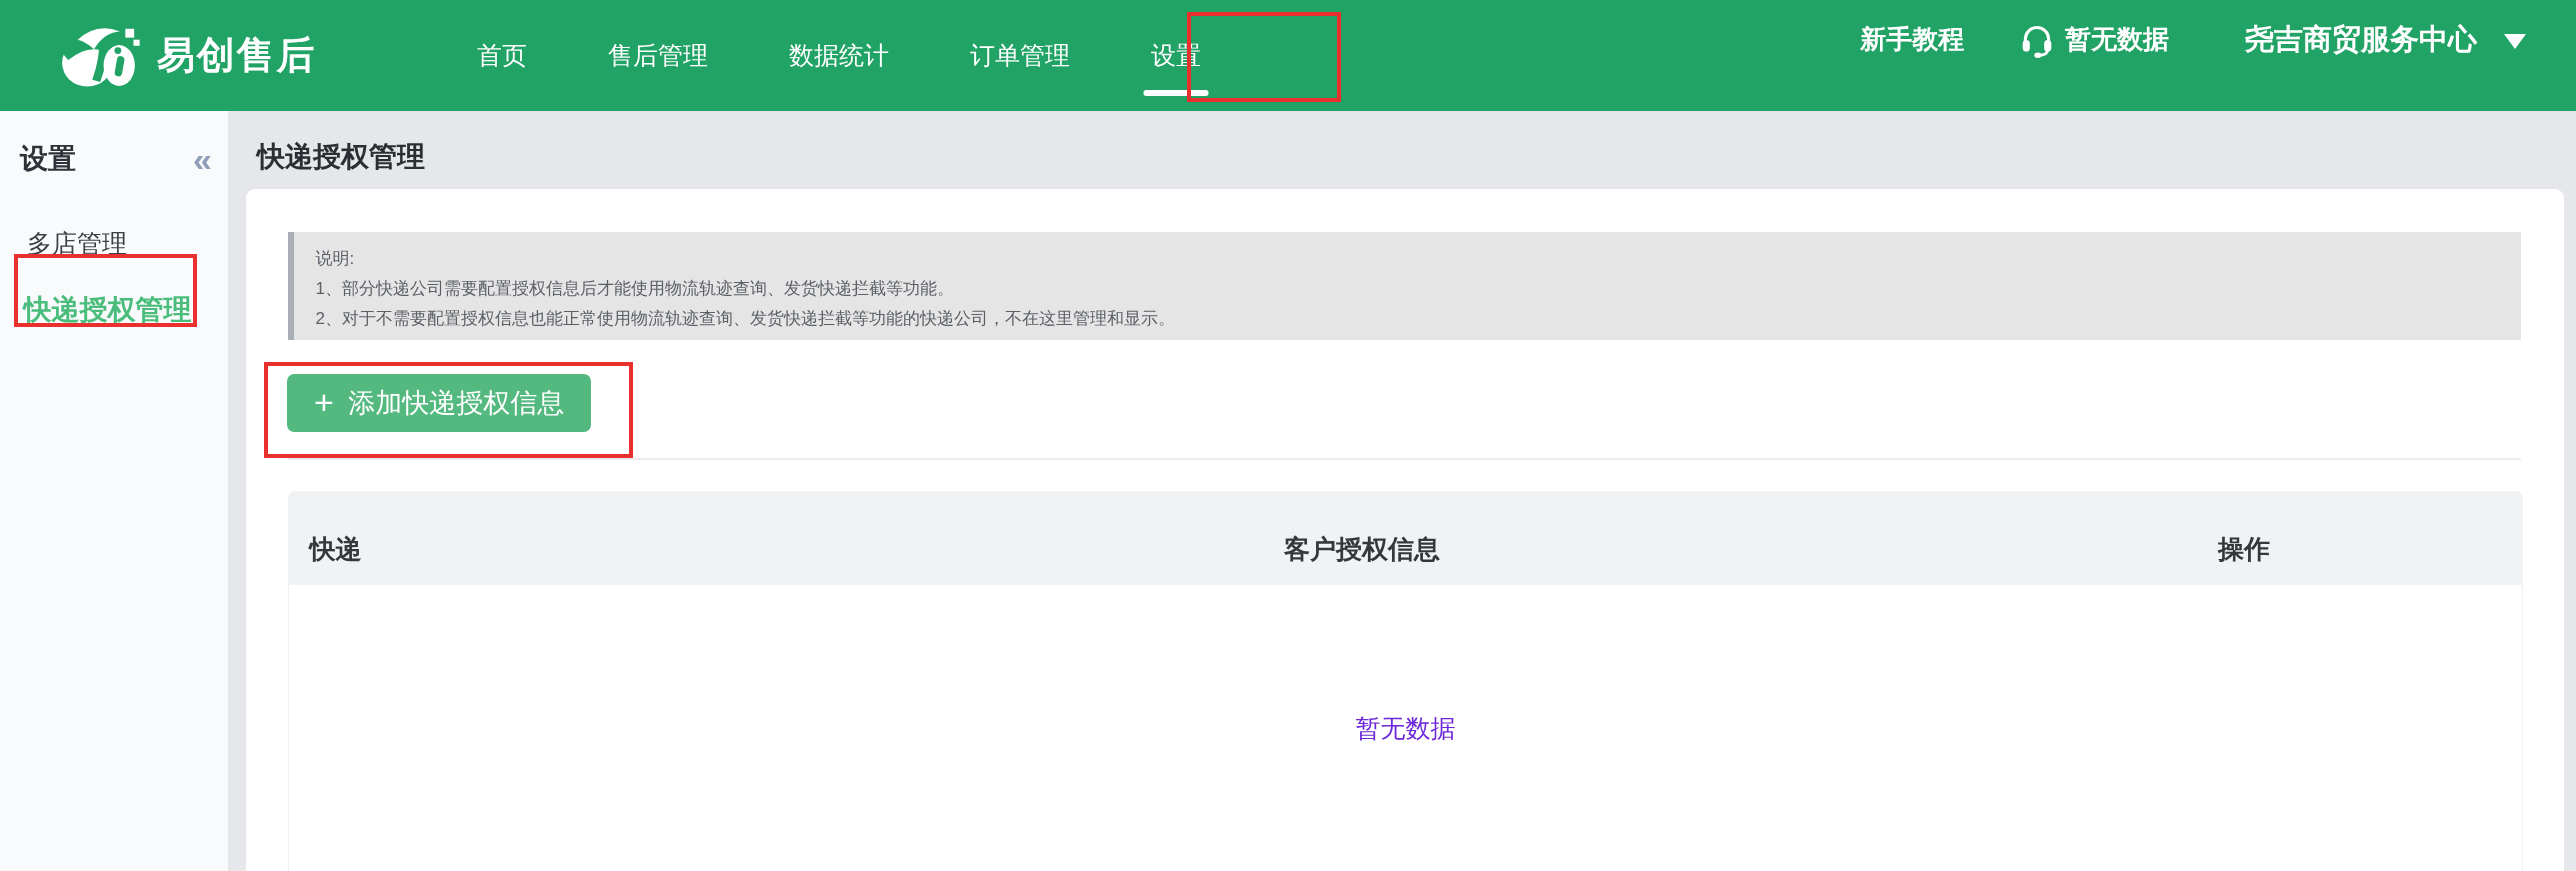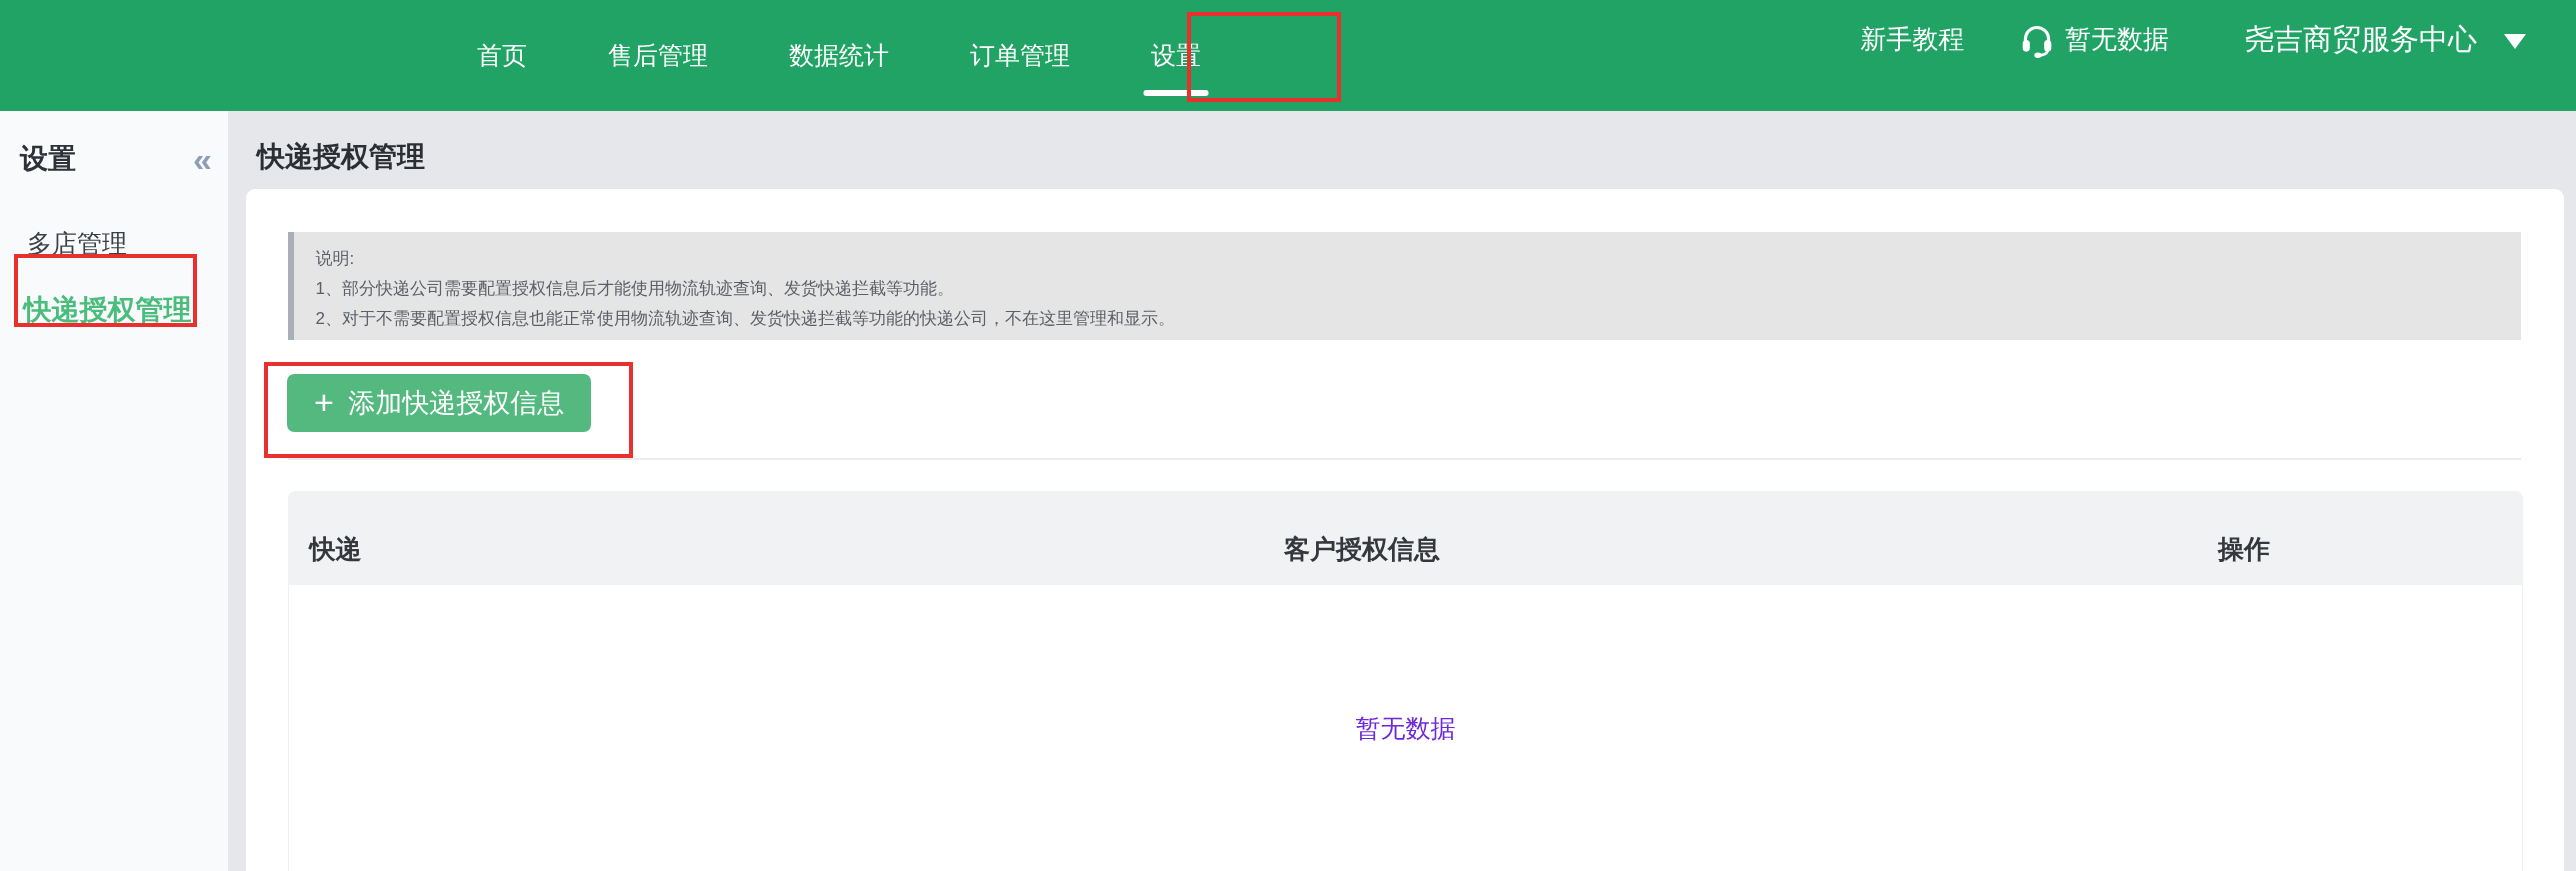--- a/index.html
+++ b/index.html
@@ -20,21 +20,21 @@
   .topnav-item {
     position: relative; height: 111px; display: flex; align-items: center;
     font-size: 25px; font-weight: 500; cursor: pointer; white-space: nowrap;
   }
   .topnav-item .underline {
     position: absolute; bottom: 15.3px; left: 50%; transform: translateX(-50%);
     width: 65px; height: 5.4px; background: #ffffff; border-radius: 2.7px;
   }
   .topbar-right {
     position: absolute; right: 50px; top: 0; height: 79px;
-    display: flex; align-items: center; gap: 56px; font-size: 26px; font-weight: 400;
+    display: flex; align-items: center; gap: 56px; font-size: 26px; font-weight: 700;
   }
   .support { display: flex; align-items: center; gap: 10.8px; }
   .headset-icon { width: 34px; height: 36px; }
   .account { display: flex; align-items: center; gap: 27px; font-size: 29px; margin-left: 20px; }
   .caret-down {
     width: 0; height: 0; border-left: 11.7px solid transparent; border-right: 11.7px solid transparent;
     border-top: 15.3px solid #ffffff; margin-top: 3.6px;
   }
   
   .anno { position: absolute; border: 4.5px solid #ea2f2f; pointer-events: none; z-index: 50; }
@@ -85,20 +85,34 @@
     position: absolute; left: 0; top: 94px; width: 100%; bottom: 0;
     background: #ffffff; border-left: 0.9px solid #eef0f2; border-right: 0.9px solid #eef0f2;
     display: flex; align-items: center; justify-content: center;
   }
   .empty-text { color: #6d28d9; font-size: 25px; }
 </style>
 </head>
 <body>
 
 <div class="topbar">
+  <div class="brand">
+    <svg class="brand-logo" viewBox="0 0 120 100" aria-hidden="true">
+      <ellipse cx="42" cy="60" rx="37" ry="35" fill="#ffffff"></ellipse>
+      <path d="M2 42 Q40 8 82 26 L72 46 Q46 30 14 56 Z" fill="#22a366"></path>
+      <path d="M28 26 Q56 0 90 14 Q66 16 52 40 Q40 29 28 26 Z" fill="#ffffff"></path>
+      <path d="M52 86 Q60 52 56 30 L70 26 Q72 56 64 88 Z" fill="#22a366" transform="rotate(6 60 60)"></path>
+      <ellipse cx="89" cy="64" rx="23" ry="30" fill="#ffffff"></ellipse>
+      <rect x="84" y="50" width="11" height="30" rx="5.5" fill="#22a366" transform="rotate(10 89 65)"></rect>
+      <circle cx="87" cy="42" r="5" fill="#22a366"></circle>
+      <rect x="98" y="10" width="13" height="13" fill="#ffffff"></rect>
+      <rect x="110" y="26" width="9" height="9" fill="#ffffff"></rect>
+    </svg>
+    <span class="brand-name">易创售后</span>
+  </div>
 
   <div class="topnav">
     <div class="topnav-item">
       <span>首页</span>
     </div>
     <div class="topnav-item">
       <span>售后管理</span>
     </div>
     <div class="topnav-item">
       <span>数据统计</span>

